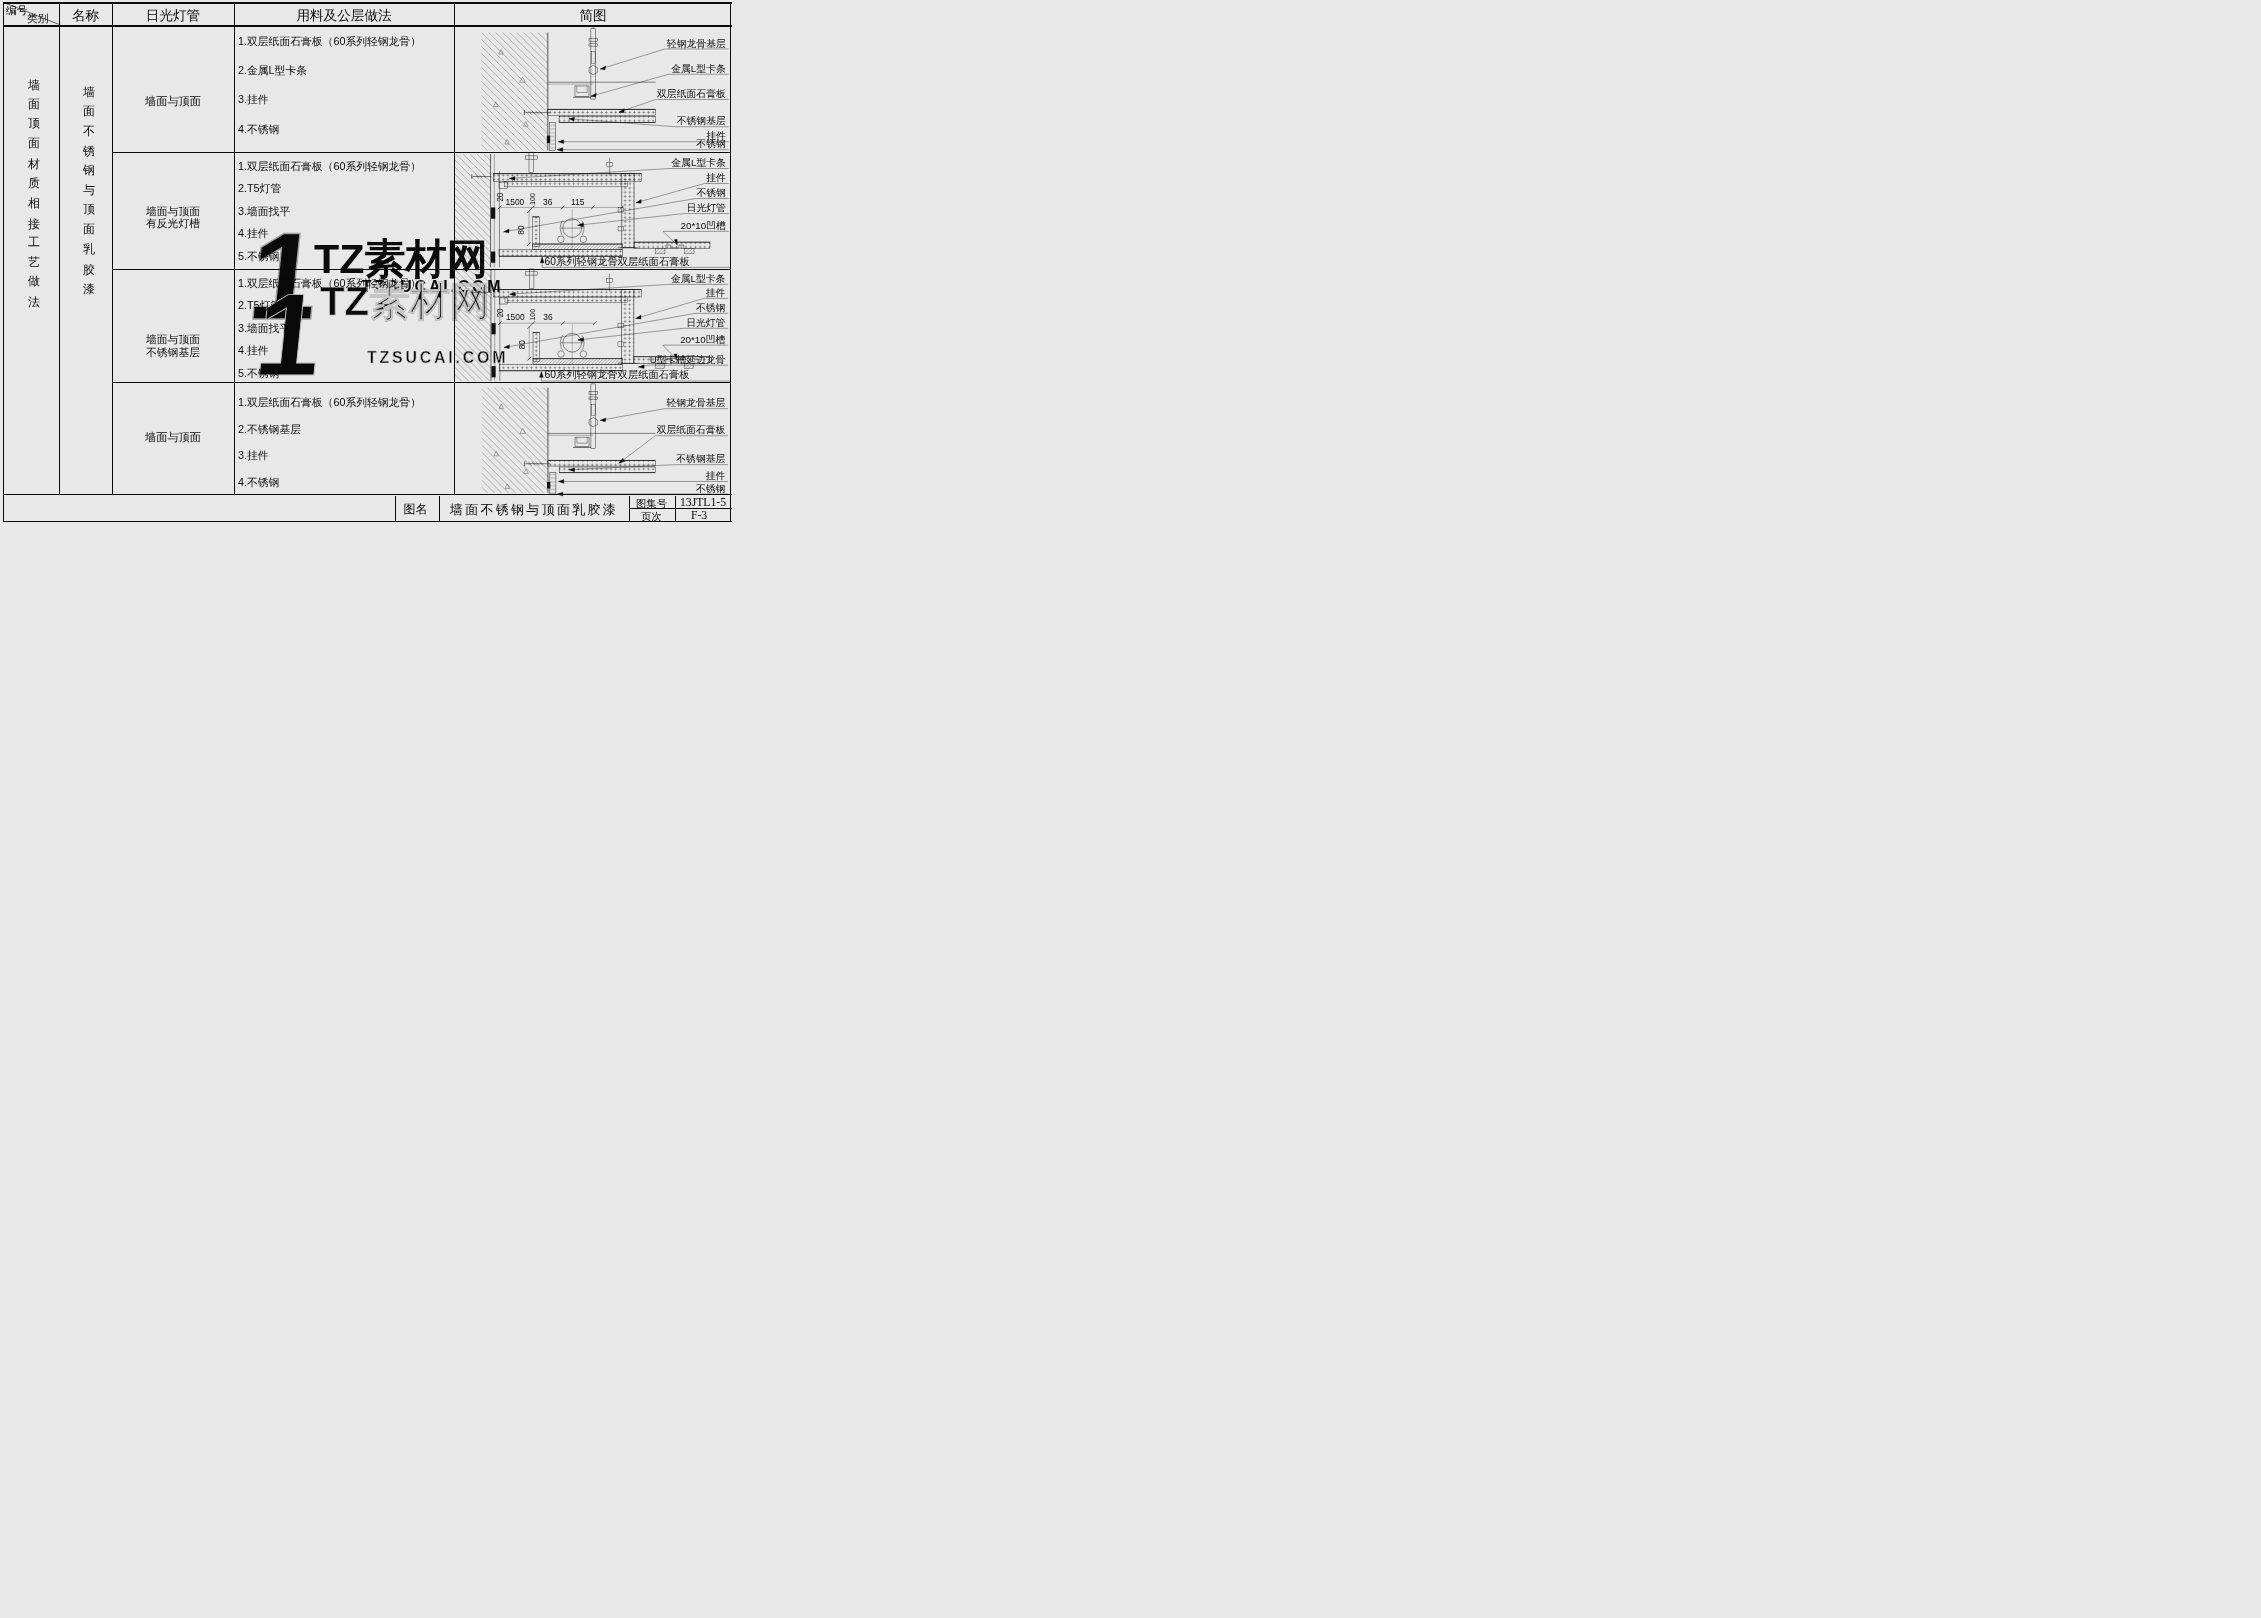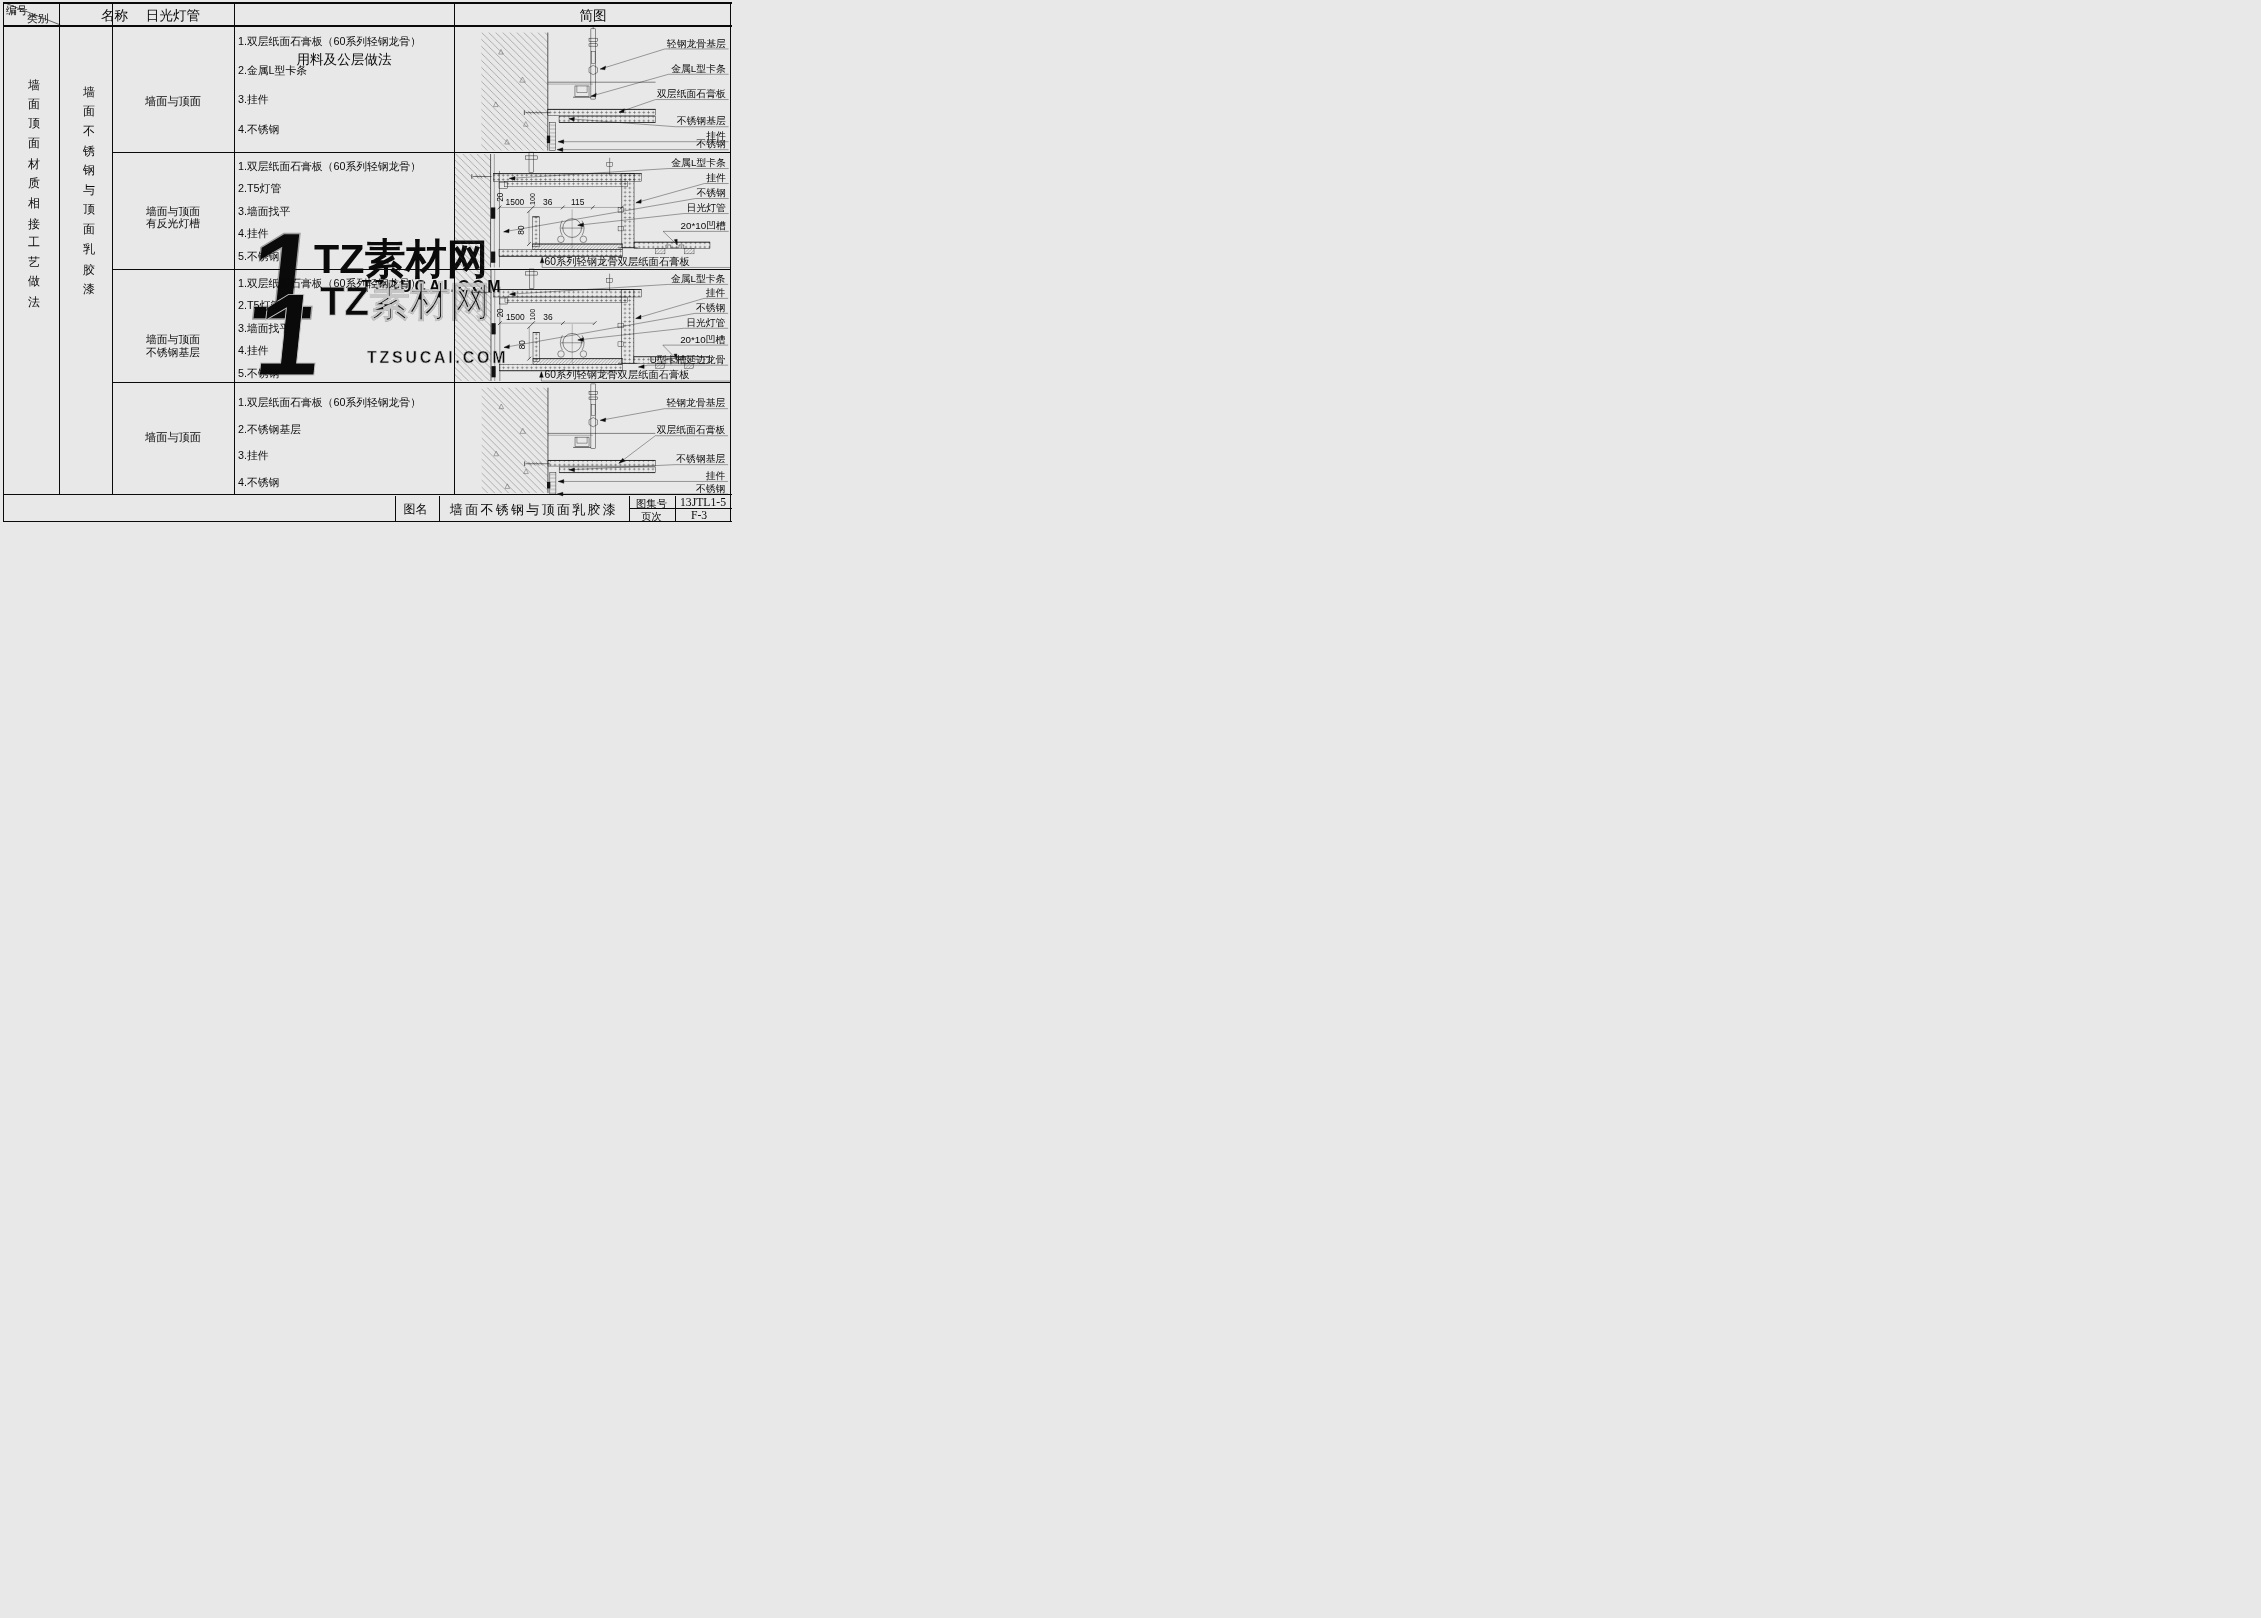--- a/index.html
+++ b/index.html
@@ -51,23 +51,23 @@
   <div class="ln" style="left:629px;top:496px;width:0.9px;height:25px;"></div>
   <div class="ln" style="left:675px;top:496px;width:0.9px;height:25px;"></div>
   <div class="ln" style="left:629px;top:508px;width:103px;height:0.9px;"></div>
 
   <svg style="left:2.8px;top:2.3px;z-index:3;" width="58" height="23.4" viewBox="0 0 123 50">
     <line x1="1" y1="1" x2="122" y2="49" stroke="#0a0a0a" stroke-width="1.3"></line>
   </svg>
 
   <div class="txt" style="left:6px;top:4.2px;font-size:10.8px;">编号</div>
   <div class="txt" style="left:27px;top:12px;font-size:10.8px;font-family:Liberation Mono, monospace;">类别</div>
-  <div class="txt ctr" style="left:59px;top:7px;width:53px;font-size:13.6px;padding-left:29px;">名称</div>
+  <div class="txt ctr" style="left:59px;top:7px;width:53px;font-size:13.6px;">名称</div>
   <div class="txt ctr" style="left:112px;top:7px;width:122px;font-size:13.6px;">日光灯管</div>
-  <div class="txt ctr" style="left:234px;top:7px;width:220px;font-size:13.6px;margin-top:44px;">用料及公层做法</div>
+  <div class="txt ctr" style="left:234px;top:7px;width:220px;font-size:13.6px;">用料及公层做法</div>
   <div class="txt ctr" style="left:454px;top:7px;width:278px;font-size:13.6px;">简图</div>
 
   <div class="vtxt" style="left:25px;top:69px;font-size:12px;letter-spacing:19.7px;">墙面顶面材质相接工艺做法</div>
   <div class="vtxt" style="left:80px;top:76px;font-size:12px;letter-spacing:19.7px;">墙面不锈钢与顶面乳胶漆</div>
 
   <div class="txt ctr" style="left:112px;top:94px;width:122px;font-size:11.2px;">墙面与顶面</div>
   <div class="txt ctr" style="left:112px;top:205px;width:122px;font-size:10.8px;">墙面与顶面</div>
   <div class="txt ctr" style="left:112px;top:217px;width:122px;font-size:10.8px;">有反光灯槽</div>
   <div class="txt ctr" style="left:112px;top:333px;width:122px;font-size:10.8px;">墙面与顶面</div>
   <div class="txt ctr" style="left:112px;top:346px;width:122px;font-size:10.8px;">不锈钢基层</div>

